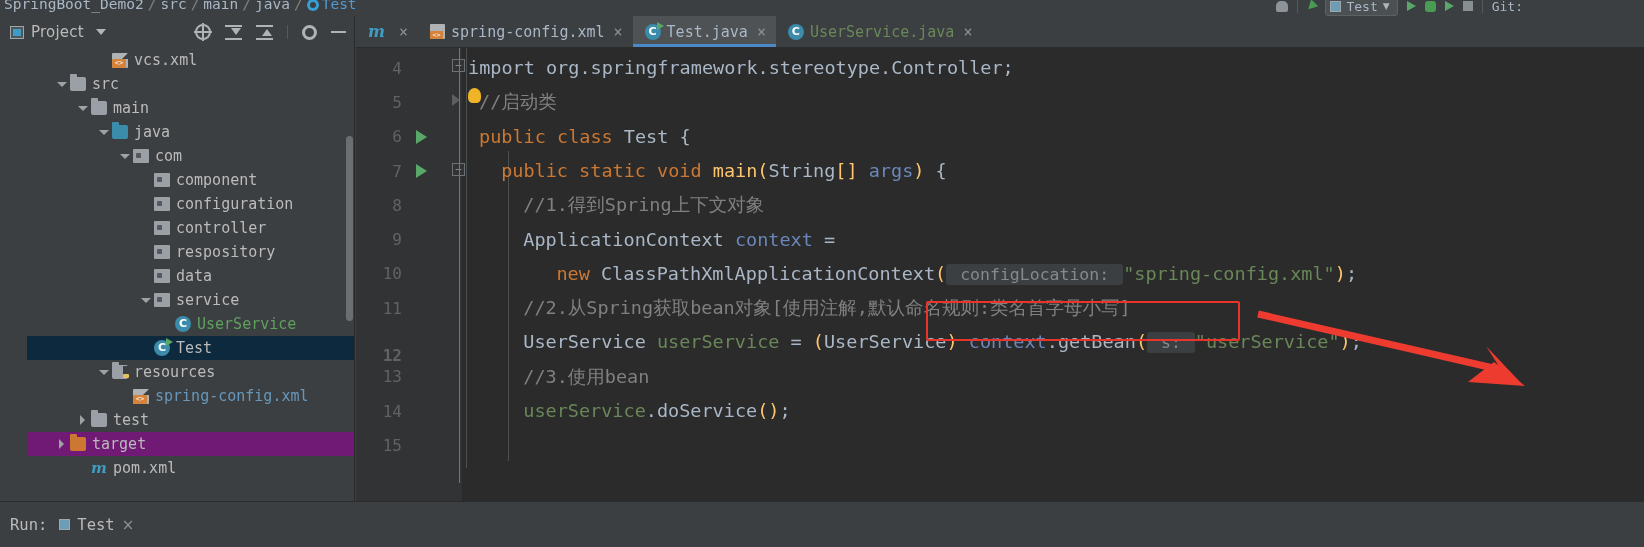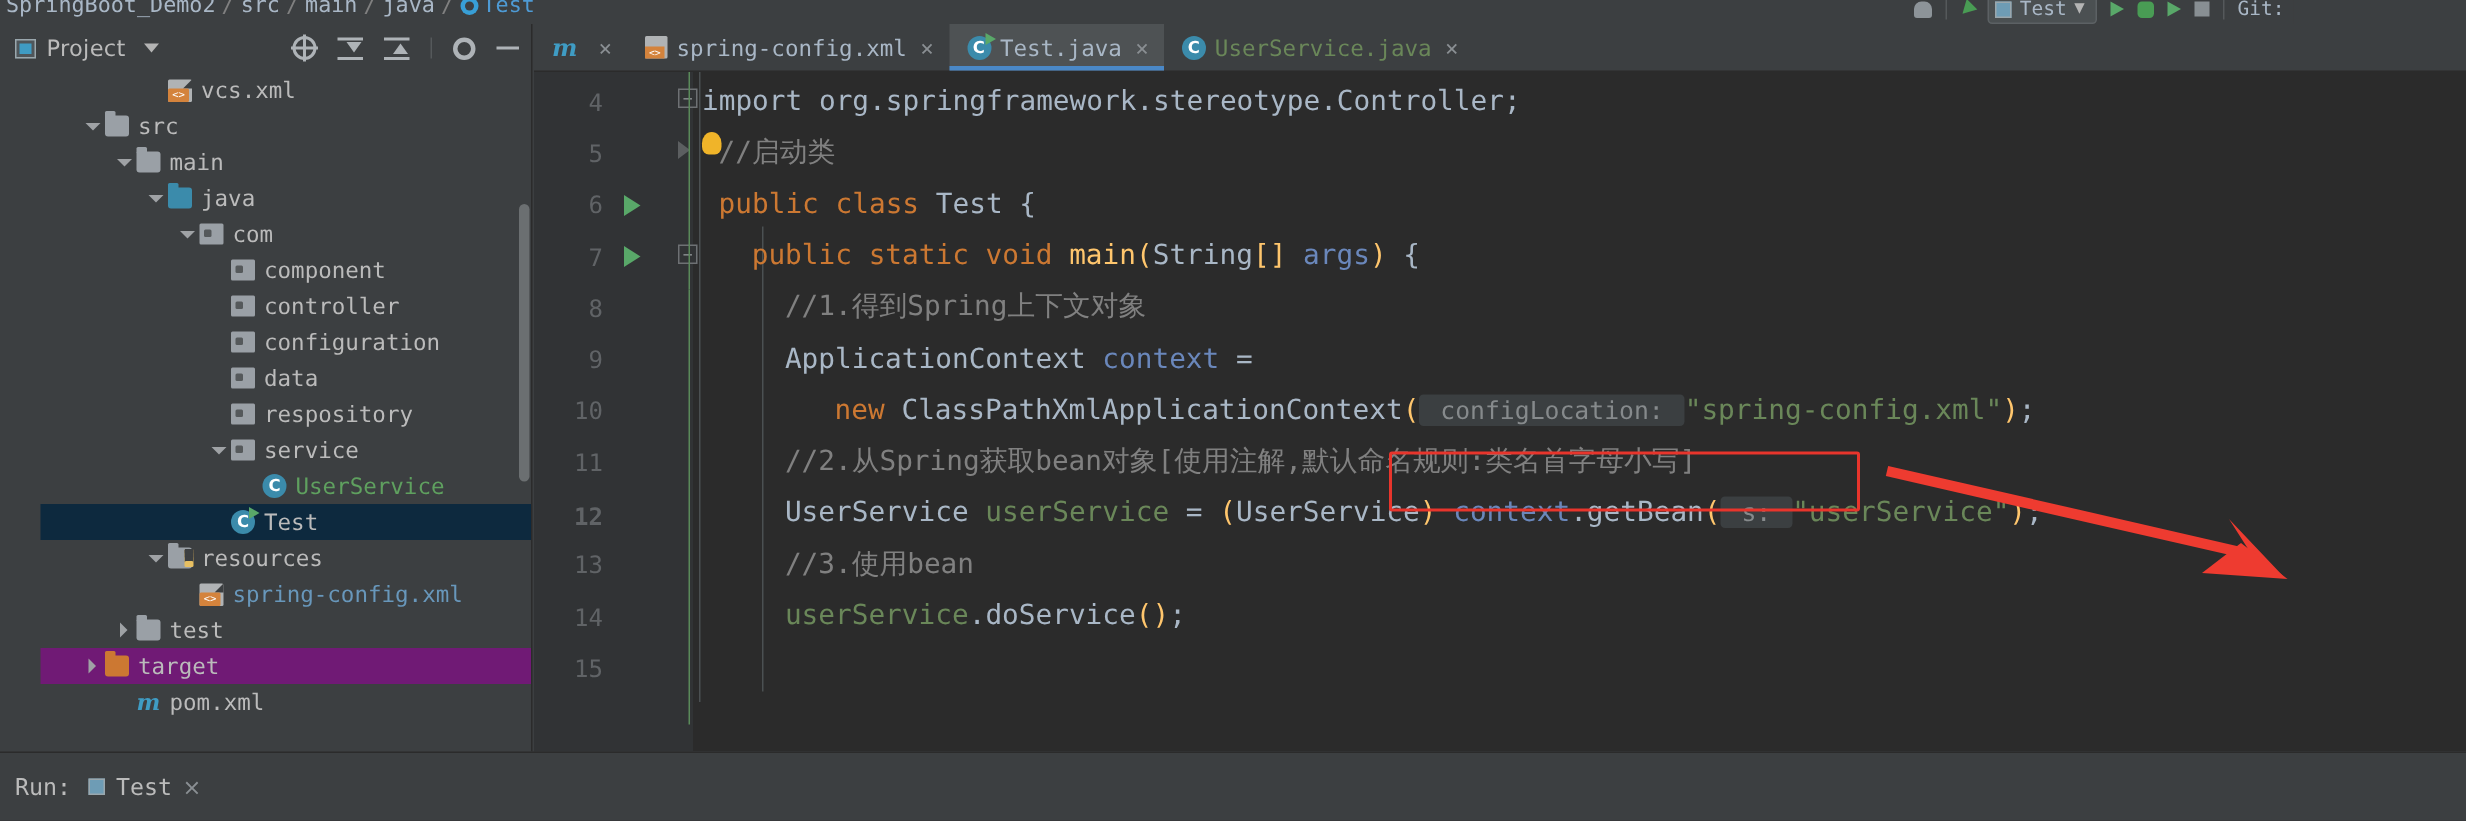--- a/index.html
+++ b/index.html
@@ -337,39 +337,39 @@
         <div class="row">
           <span style="display:inline-block;width:113px;flex:0 0 113px"></span>
           <span class="arrow "></span>
           <span class="fico f-pkg"></span>
           <span class="lbl-plain">component</span>
         </div>
         <div class="row">
           <span style="display:inline-block;width:113px;flex:0 0 113px"></span>
           <span class="arrow "></span>
           <span class="fico f-pkg"></span>
+          <span class="lbl-plain">configuration</span>
+        </div>
+        <div class="row">
+          <span style="display:inline-block;width:113px;flex:0 0 113px"></span>
+          <span class="arrow "></span>
+          <span class="fico f-pkg"></span>
           <span class="lbl-plain">controller</span>
         </div>
         <div class="row">
           <span style="display:inline-block;width:113px;flex:0 0 113px"></span>
           <span class="arrow "></span>
           <span class="fico f-pkg"></span>
-          <span class="lbl-plain">configuration</span>
+          <span class="lbl-plain">respository</span>
         </div>
         <div class="row">
           <span style="display:inline-block;width:113px;flex:0 0 113px"></span>
           <span class="arrow "></span>
           <span class="fico f-pkg"></span>
           <span class="lbl-plain">data</span>
-        </div>
-        <div class="row">
-          <span style="display:inline-block;width:113px;flex:0 0 113px"></span>
-          <span class="arrow "></span>
-          <span class="fico f-pkg"></span>
-          <span class="lbl-plain">respository</span>
         </div>
         <div class="row">
           <span style="display:inline-block;width:113px;flex:0 0 113px"></span>
           <span class="arrow down"></span>
           <span class="fico f-pkg"></span>
           <span class="lbl-plain">service</span>
         </div>
         <div class="row">
           <span style="display:inline-block;width:134px;flex:0 0 134px"></span>
           <span class="arrow "></span>
@@ -460,21 +460,21 @@
           </div>
           <div class="gutter-line" style="top: 174.5px;">
             <span class="gnum">9</span>
           </div>
           <div class="gutter-line" style="top: 208.8px;">
             <span class="gnum">10</span>
           </div>
           <div class="gutter-line" style="top: 243.1px;">
             <span class="gnum">11</span>
           </div>
-          <div class="gutter-line" style="top: 279px; font-weight: bold;">
+          <div class="gutter-line" style="top: 290px; font-weight: bold;">
             <span class="gnum">12</span>
           </div>
           <div class="gutter-line" style="top: 311.7px;">
             <span class="gnum">13</span>
           </div>
           <div class="gutter-line" style="top: 346px;">
             <span class="gnum">14</span>
           </div>
           <div class="gutter-line" style="top: 380.3px;">
             <span class="gnum">15</span>

